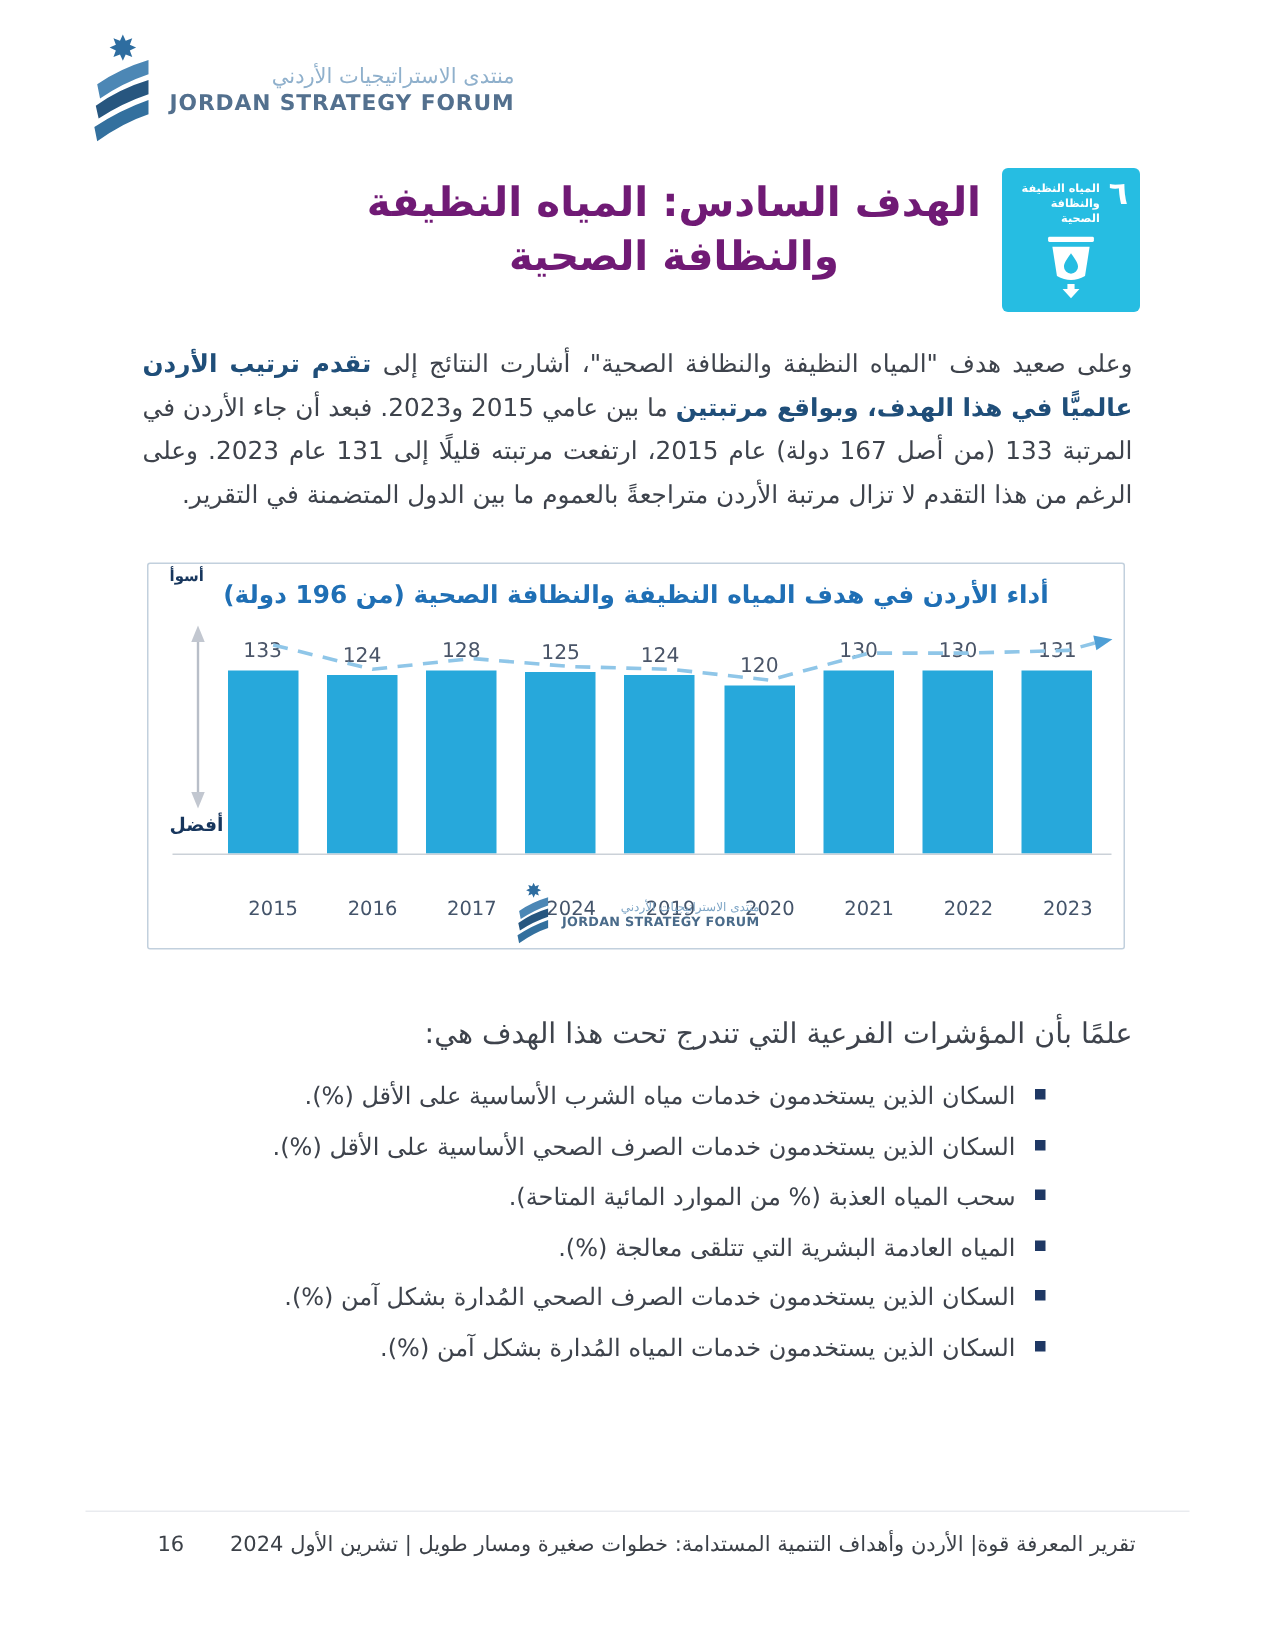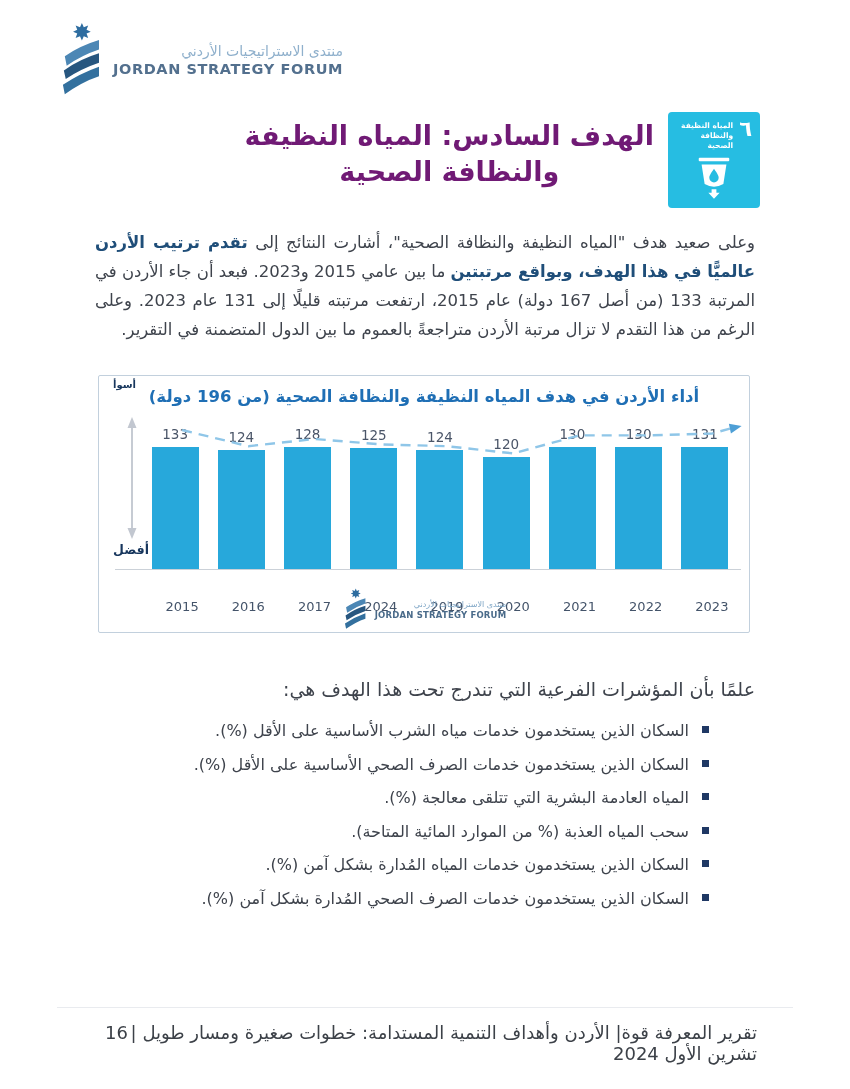--- a/index.html
+++ b/index.html
@@ -43,29 +43,29 @@
   .years{position:absolute;left:50px;top:199px;width:596px;display:flex;margin-top:24px;}
   .years span{flex:1;text-align:center;font-size:13px;color:#44546A;}
   .trend{position:absolute;left:0;top:0;pointer-events:none;}
   .jsf-logo.small{position:absolute;left:50%;top:212px;transform:translateX(-50%);gap:7px;}
   .logo-ar-s{font-size:8px;color:#7FA6C6;direction:rtl;margin-bottom:1px;}
   .logo-en-s{font-size:8.5px;color:#4A6B8A;font-weight:bold;letter-spacing:.2px;}
 
   
   .indicators{position:absolute;left:95px;top:678px;width:660px;direction:rtl;}
   .intro{margin:0 0 18px 0;font-size:19px;color:#3E434C;text-align:right;}
-  .ind-list{list-style:none;margin:0;padding:0 46px 0 0;}
+  .ind-list{list-style:none;margin:12px;padding:0 46px 0 0;}
   .ind-list li{display:flex;gap:13px;margin-bottom:8px;align-items:flex-start;}
   .bullet-square{width:7px;height:7px;background:#1F3864;flex:0 0 auto;margin-top:8px;}
   .ind-text{font-size:16px;line-height:1.6;color:#3E434C;}
 
   
   .footer-rule{position:absolute;left:57px;right:57px;top:1007px;border-top:1px solid #E9EBEF;}
   .footer{position:absolute;left:105px;right:93px;top:1022px;display:flex;justify-content:space-between;
-          font-size:18px;color:#3C4148;}
+          font-size:14px;color:#3C4148;}
   .footer-title{direction:rtl;}
 </style>
 </head>
 <body>
 
 <div class="page">
 
   <header class="jsf-logo">
     <svg width="46" height="76" viewBox="0 0 48 80">
       <path d="M26 1 l2 4.4 4.6-1.8 -1.7 4.6 4.4 2 -4.4 2 1.7 4.6 -4.6-1.8 -2 4.4 -2-4.4 -4.6 1.8 1.7-4.6 -4.4-2 4.4-2 -1.7-4.6 4.6 1.8 Z" fill="#2E6DA0"></path>
@@ -188,33 +188,33 @@
         <li>
           <span class="bullet-square"></span>
           <span class="ind-text">السكان الذين يستخدمون خدمات مياه الشرب الأساسية على الأقل (%).</span>
         </li>
         <li>
           <span class="bullet-square"></span>
           <span class="ind-text">السكان الذين يستخدمون خدمات الصرف الصحي الأساسية على الأقل (%).</span>
         </li>
         <li>
           <span class="bullet-square"></span>
+          <span class="ind-text">سحب المياه العذبة (% من الموارد المائية المتاحة).</span>
+        </li>
+        <li>
+          <span class="bullet-square"></span>
           <span class="ind-text">المياه العادمة البشرية التي تتلقى معالجة (%).</span>
         </li>
         <li>
           <span class="bullet-square"></span>
-          <span class="ind-text">سحب المياه العذبة (% من الموارد المائية المتاحة).</span>
+          <span class="ind-text">السكان الذين يستخدمون خدمات الصرف الصحي المُدارة بشكل آمن (%).</span>
         </li>
         <li>
           <span class="bullet-square"></span>
           <span class="ind-text">السكان الذين يستخدمون خدمات المياه المُدارة بشكل آمن (%).</span>
-        </li>
-        <li>
-          <span class="bullet-square"></span>
-          <span class="ind-text">السكان الذين يستخدمون خدمات الصرف الصحي المُدارة بشكل آمن (%).</span>
         </li>
       </ul>
   </section>
 
   <div class="footer-rule"></div>
   <footer class="footer">
     <div class="page-num">16</div>
     <div class="footer-title">تقرير المعرفة قوة| الأردن وأهداف التنمية المستدامة: خطوات صغيرة ومسار طويل | تشرين الأول 2024</div>
   </footer>
 

